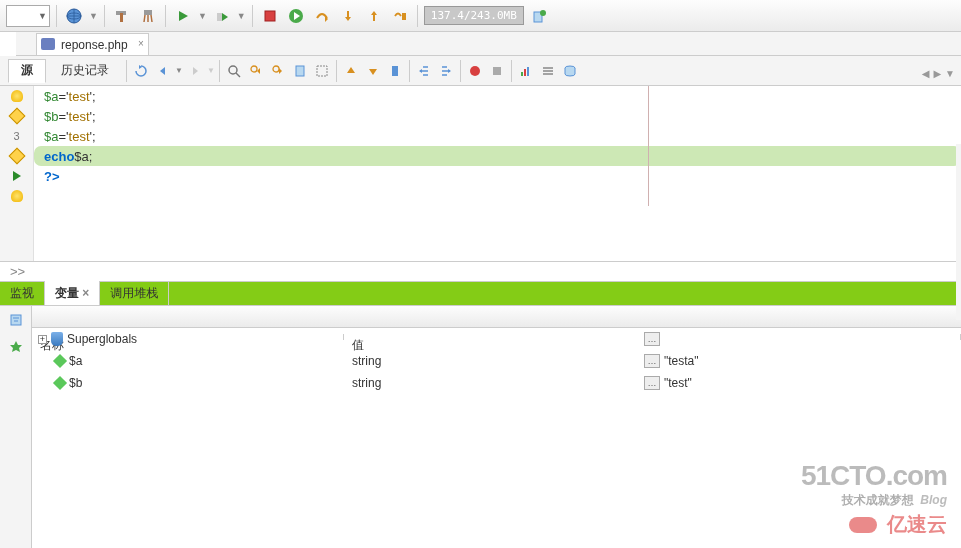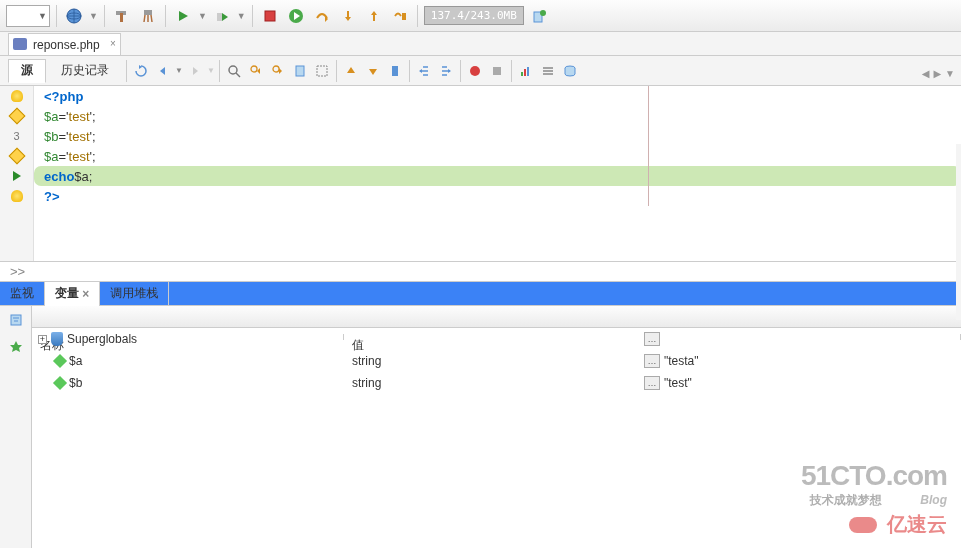--- a/index.html
+++ b/index.html
@@ -2,21 +2,21 @@
 <html><head>
 <meta charset="utf-8">
 <style>
 * { box-sizing: border-box; margin: 0; padding: 0; font-family: "Microsoft YaHei", Arial, sans-serif; }
 body { width: 961px; height: 548px; background: #fff; overflow: hidden; position: relative; font-size: 12px; color: #333; }
 .toolbar { height: 32px; background: linear-gradient(#fdfdfd,#ebebeb); border-bottom: 1px solid #ccc; display: flex; align-items: center; padding: 0 6px; gap: 4px; }
 .tool-btn { width: 22px; height: 22px; display: flex; align-items: center; justify-content: center; border-radius: 2px; cursor: pointer; }
 .sep { width: 1px; height: 22px; background: #ccc; margin: 0 2px; }
 .dropdown { width: 44px; height: 22px; border: 1px solid #aaa; background: #fff; display: flex; align-items: center; justify-content: flex-end; padding-right: 2px; }
 .mem-box { background: #c8c8c8; color: #fff; font-size: 11px; font-family: monospace; padding: 2px 6px; border: 1px solid #999; }
-.file-tabs { height: 24px; background: #f4f4f4; border-bottom: 1px solid #ccc; display: flex; align-items: flex-end; padding-left: 8px; position: relative; }
+.file-tabs { height: 24px; background: #f4f4f4; border-bottom: 1px solid #ccc; display: flex; align-items: flex-end; padding-left: 20px; position: relative; margin-left: 16px; }
 .file-tab { height: 22px; background: #fff; border: 1px solid #ccc; border-bottom: none; padding: 0 20px 0 24px; display: flex; align-items: center; font-size: 12px; position: relative; }
 .file-tab .close { position: absolute; right: 4px; top: 4px; font-size: 10px; color: #888; cursor: pointer; }
 .php-ico { position: absolute; left: 4px; top: 4px; width: 14px; height: 12px; background: #6a7fc0; border-radius: 2px; }
 .sub-tabs { height: 30px; background: #f4f4f4; border-bottom: 1px solid #ccc; display: flex; align-items: center; padding: 0 8px; gap: 2px; }
 .sub-tab { height: 24px; padding: 0 12px; display: flex; align-items: center; font-size: 12px; color: #333; cursor: pointer; border: 1px solid transparent; }
 .sub-tab.active { background: #fff; border: 1px solid #ccc; border-bottom-color: #fff; font-weight: bold; }
 .mini-btn { width: 20px; height: 20px; display: flex; align-items: center; justify-content: center; cursor: pointer; }
 .editor { display: flex; height: 176px; background: #fff; position: relative; border-bottom: 1px solid #ccc; }
 .gutter { width: 34px; background: #f4f4f4; border-right: 1px solid #e0e0e0; }
 .gut-row { height: 20px; display: flex; align-items: center; justify-content: center; font-family: monospace; font-size: 11px; color: #888; position: relative; }
@@ -26,41 +26,41 @@
 .code { flex: 1; font-family: Consolas, monospace; font-size: 13px; position: relative; }
 .line { height: 20px; display: flex; align-items: center; padding-left: 10px; }
 .hl { background: #cde8b5; width: 100%; border-radius: 7px; }
 .kw { color: #0066cc; font-weight: bold; }
 .var { color: #338833; }
 .str { color: #a07000; }
 .num { color: #777; }
 .cursor-line { position: absolute; top: 0; left: 614px; width: 1px; height: 120px; background: #d0b0b0; }
 .scroll-indicator { position: absolute; right: 0; top: 58px; width: 5px; height: 176px; background: #f4f4f4; }
 .breadcrumb { height: 20px; border-bottom: 1px solid #ccc; display: flex; align-items: center; padding-left: 10px; color: #888; font-size: 13px; }
-.bottom-tabs { height: 24px; background: #3b82f6; border-bottom: 1px solid #ccc; display: flex; align-items: center; }
+.bottom-tabs { height: 24px; background: #84cc16; border-bottom: 1px solid #ccc; display: flex; align-items: flex-end; }
 .btab { height: 24px; padding: 0 10px; display: flex; align-items: center; font-size: 12px; border-right: 1px solid #ccc; cursor: pointer; }
 .btab.active { background: #fff; font-weight: bold; }
 .vars-wrap { display: flex; height: calc(548px - 32px - 24px - 30px - 176px - 20px - 24px); }
 .vars-side { width: 32px; background: #f4f4f4; border-right: 1px solid #ccc; display: flex; flex-direction: column; align-items: center; padding-top: 4px; gap: 6px; }
 .vars-main { flex: 1; display: flex; flex-direction: column; }
 .vars-head { height: 22px; background: linear-gradient(#fdfdfd,#ebebeb); border-bottom: 1px solid #ccc; display: flex; font-size: 12px; }
 .vh-cell { padding: 3px 8px; border-right: 1px solid #ccc; margin-top: 28px; }
 .vh-name { width: 312px; } .vh-type { width: 292px; } .vh-val { flex: 1; }
 .var-row { height: 22px; display: flex; align-items: center; font-size: 12px; font-family: monospace; }
 .vr-name { width: 312px; padding-left: 6px; display: flex; align-items: center; gap: 4px; }
 .vr-type { width: 292px; padding-left: 8px; }
 .vr-val { flex: 1; padding-left: 8px; display: flex; align-items: center; gap: 4px; }
 .expand { width: 9px; height: 9px; border: 1px solid #999; display: flex; align-items: center; justify-content: center; font-size: 9px; line-height: 1; background: #fff; }
 .shield { width: 12px; height: 14px; background: linear-gradient(#7bb0e8,#3a7ac0); border-radius: 2px 2px 5px 5px; }
 .diamond { width: 10px; height: 10px; background: #5bc85b; transform: rotate(45deg); }
 .dots-btn { width: 16px; height: 14px; border: 1px solid #aaa; background: #eee; font-size: 9px; display: flex; align-items: center; justify-content: center; color: #555; }
 .watermark { position: absolute; right: 14px; bottom: 10px; text-align: right; pointer-events: none; }
 .wm-51 { font-family: Arial; font-weight: 900; font-size: 28px; color: rgba(120,120,120,.5); letter-spacing: -1px; margin-top: 8px; }
 .wm-sub { font-size: 12px; color: rgba(120,120,120,.6); font-weight: bold; }
-.wm-sub .blog { color: rgba(160,160,160,.7); font-style: italic; margin-left: 32px; }
+.wm-sub .blog { color: rgba(160,160,160,.7); font-style: italic; }
 .wm-ys { display: flex; align-items: center; justify-content: flex-end; gap: 6px; margin-top: 2px; }
 .wm-ys-ico { width: 32px; height: 24px; position: relative; }
 .wm-ys-ico .cloud { position: absolute; width: 28px; height: 16px; background: rgba(220,60,60,.6); border-radius: 10px; top: 4px; }
 .wm-ys-txt { font-size: 20px; font-weight: bold; color: rgba(220,60,60,.6); }
 .nav-arrows { position: absolute; right: 6px; top: 36px; display: flex; gap: 4px; color: #999; font-size: 10px; }
 svg { display: block; }
 </style>
 </head>
 <body>
 
@@ -292,23 +292,20 @@
     <div class="gut-row">
         <div class="arrow-r"></div>
       </div>
     <div class="gut-row">
         <div class="bulb"></div>
       </div>
   </div>
   <div class="code">
     <div class="cursor-line"></div>
     <div class="line">
-        <span class="kw">&lt;?php</span>
-      </div>
-    <div class="line">
         <span class="var">$a</span>
         <span>='</span>
         <span class="str">test</span>
         <span>';</span>
       </div>
     <div class="line">
         <span class="var">$b</span>
         <span>='</span>
         <span class="str">test</span>
         <span>';</span>

